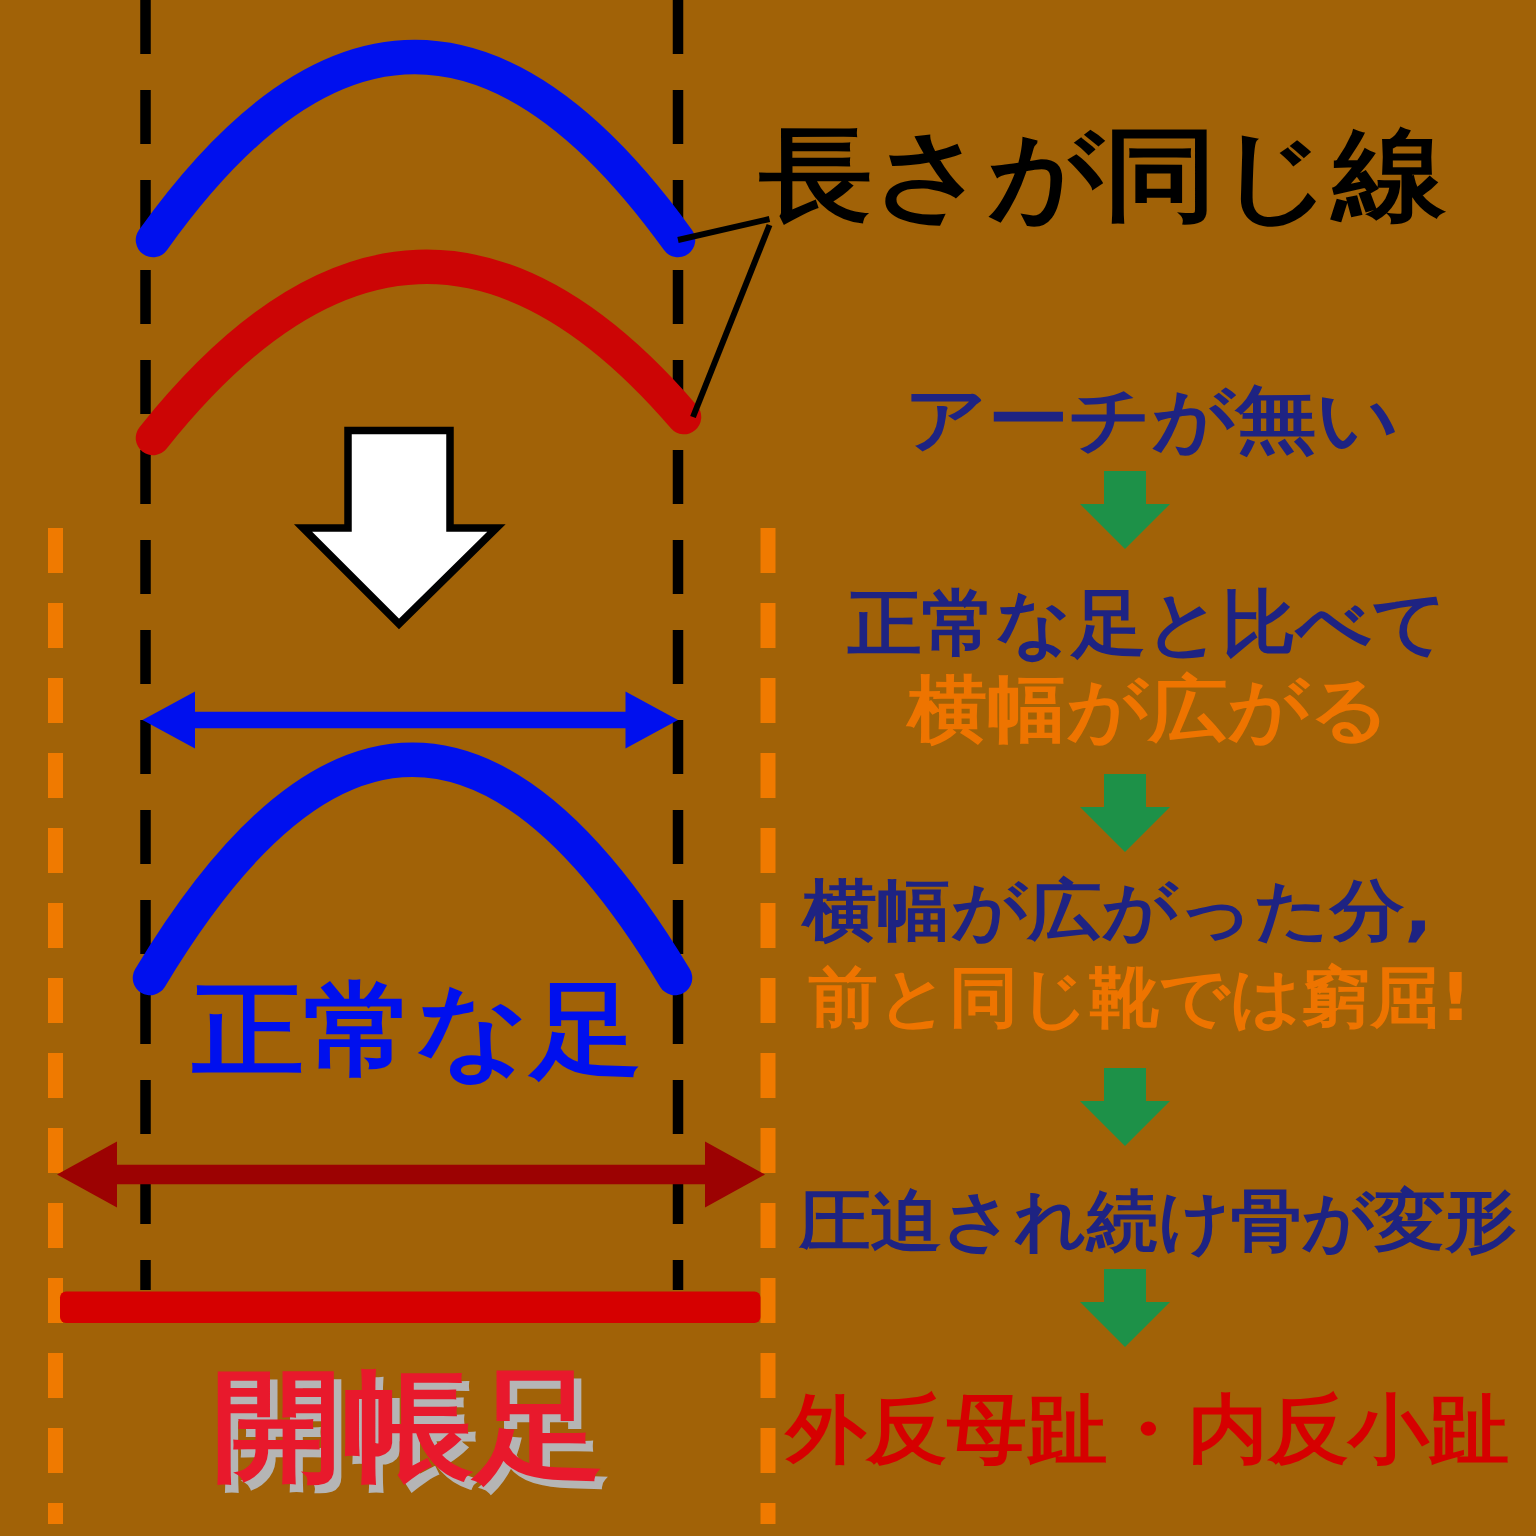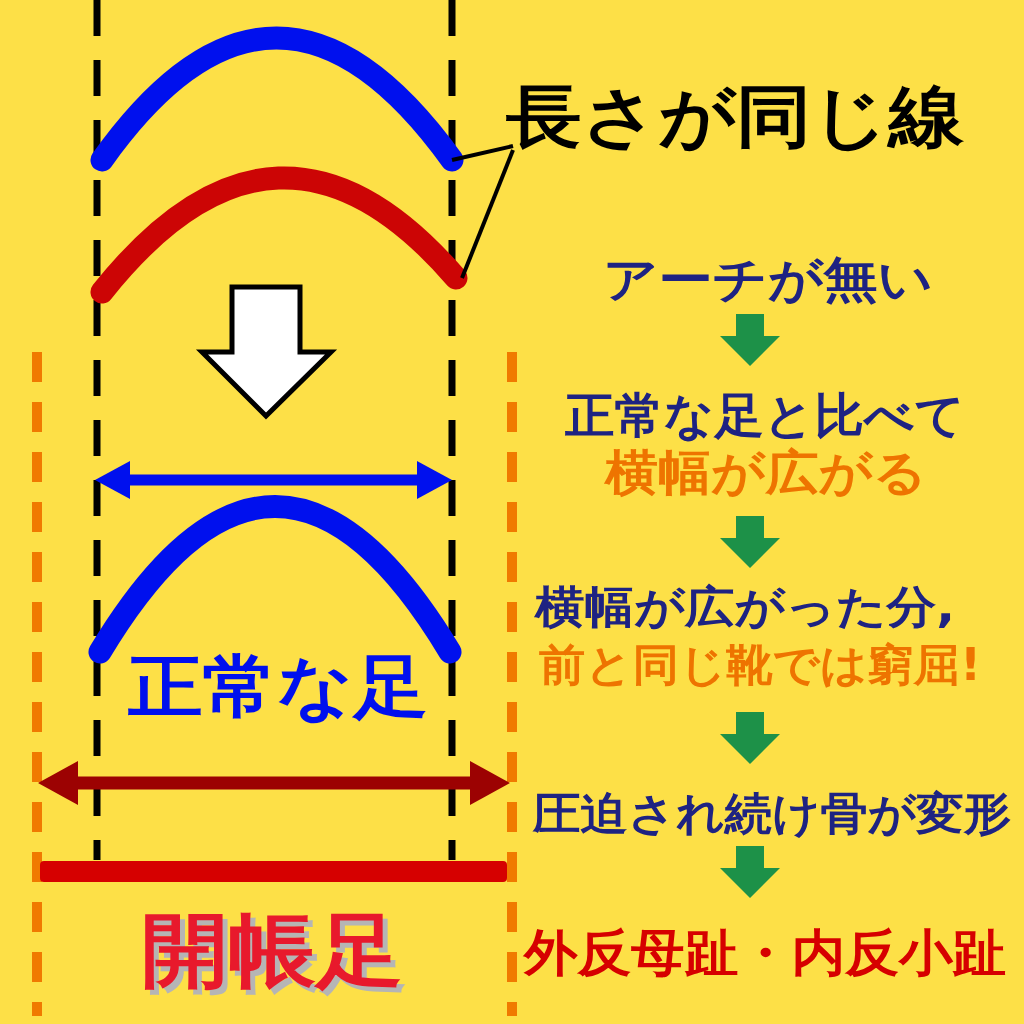--- a/index.html
+++ b/index.html
@@ -4,21 +4,21 @@
 <style>
   html, body {
     margin: 0;
     padding: 0;
     background: #ffffff;
   }
   .canvas {
     position: relative;
     width: 1024px;
     height: 1024px;
-    background: #fde047;
+    background: #a16207;
     overflow: hidden;
     font-family: "DejaVu Sans", "Liberation Sans", sans-serif;
   }
   svg text {
     font-family: "DejaVu Sans", "Liberation Sans", sans-serif;
     font-weight: 900;
   }
 </style>
 </head>
 <body>

